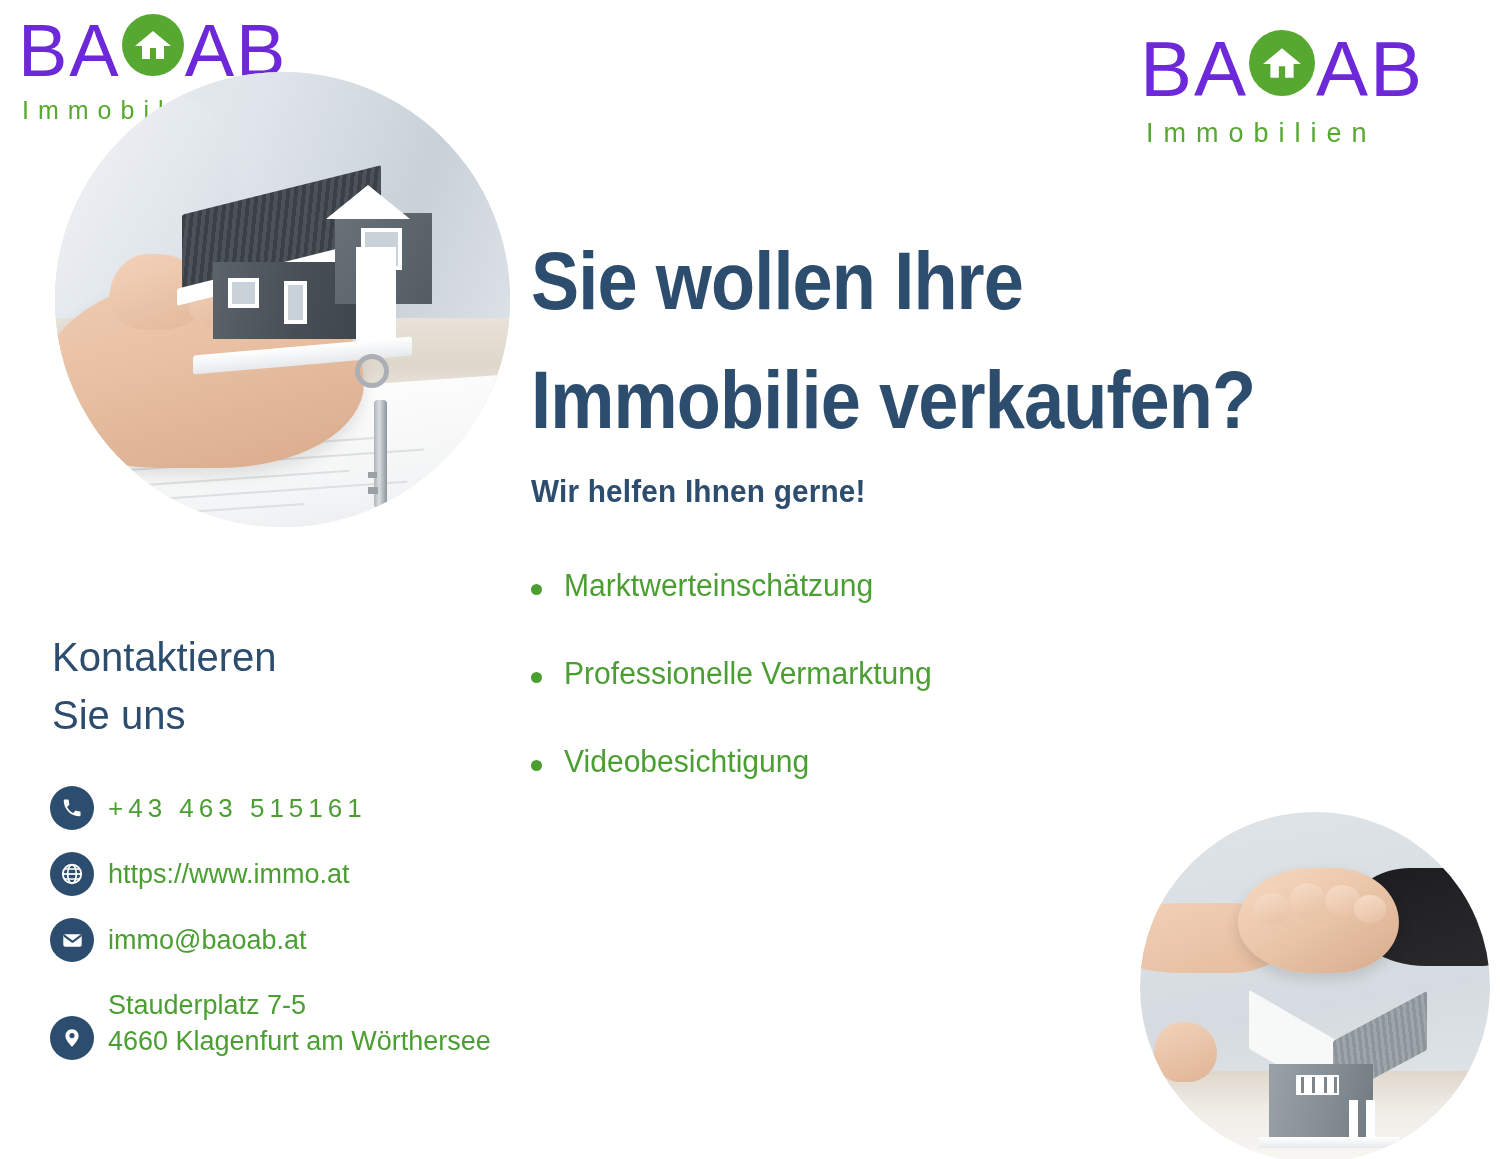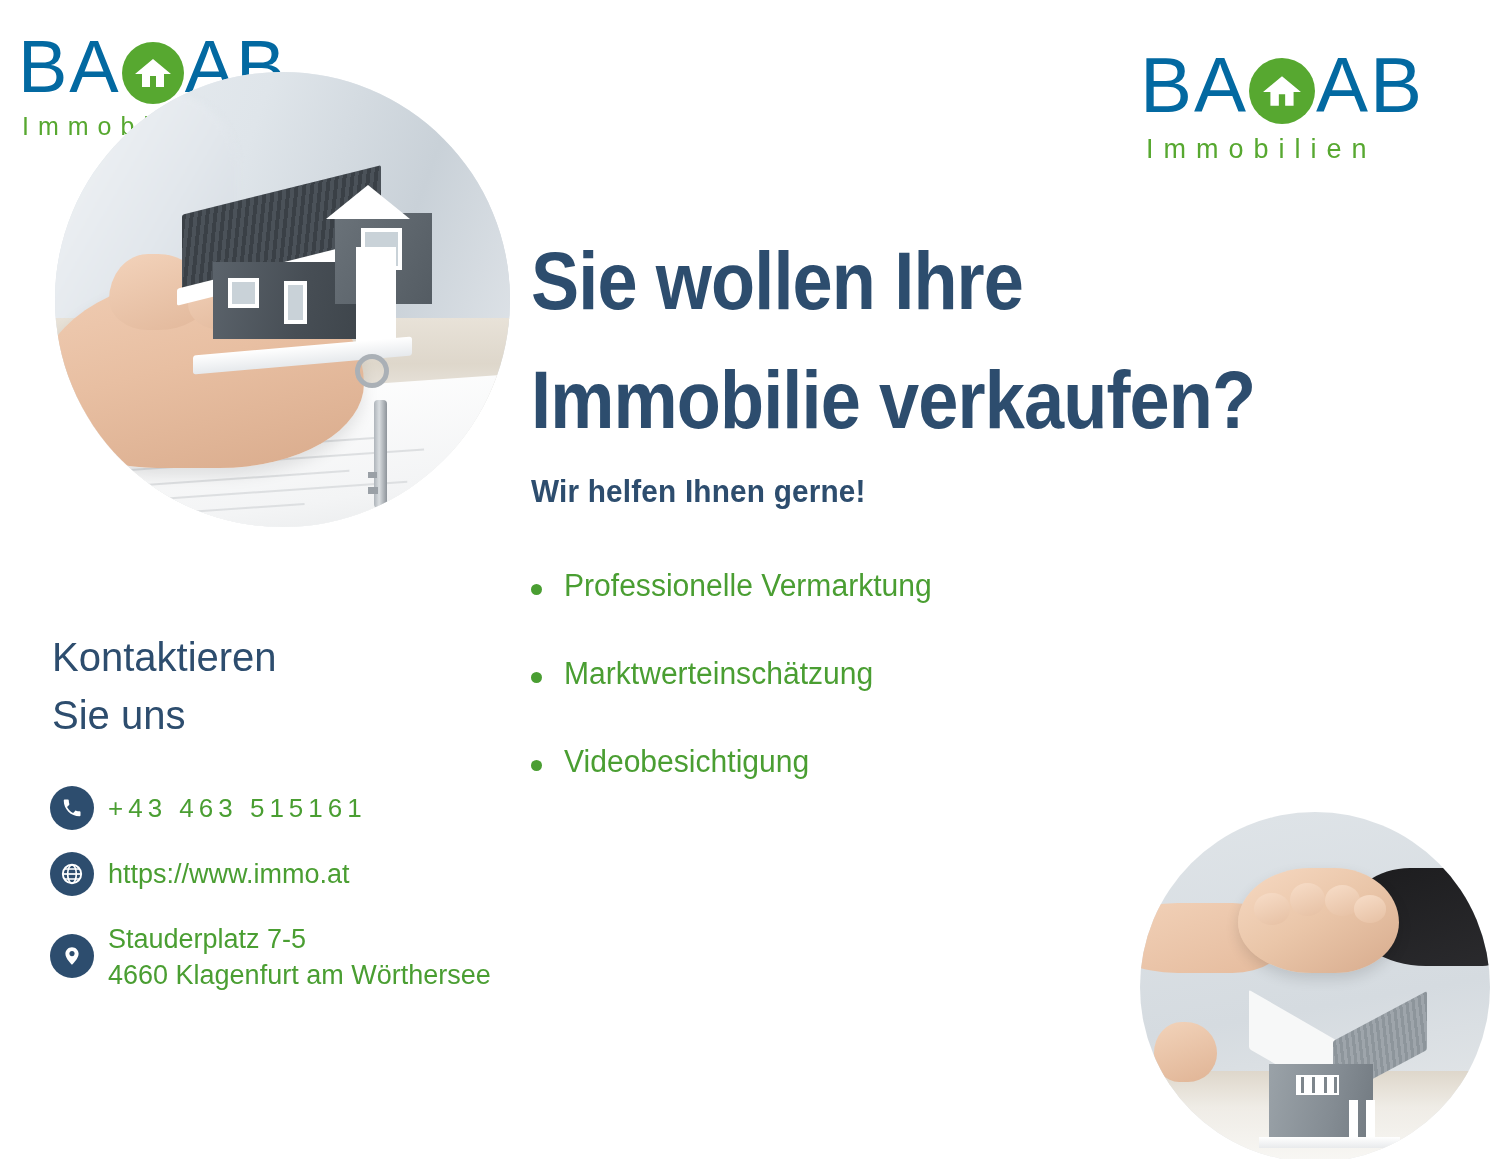--- a/index.html
+++ b/index.html
@@ -10,23 +10,23 @@
     font-family:"Liberation Sans", sans-serif;
     background:#ffffff;
   }
 
   
   .logo { position:absolute; display:flex; flex-direction:column; align-items:flex-start; }
   .logo-top { left:18px; top:14px; }
   .logo-right { left:1140px; top:30px; }
 
   .logo-word {
-    display:flex; align-items:flex-end;
+    display:flex; align-items:flex-start;
     font-weight:400; letter-spacing:2px;
-    color:#0369a1; line-height:1;margin-top:16px;
+    color:#6d28d9; line-height:1;
   }
   .logo-top .logo-word { font-size:74px; }
   .logo-right .logo-word { font-size:78px; }
 
   .logo-letters { font-family:"Liberation Sans", sans-serif; font-weight:400; }
 
   .logo-mark {
     position:relative; border-radius:50%;
     background:#57a830; display:inline-block;
     margin:0 1px;
@@ -250,21 +250,21 @@
 
   
   .contact-title {
     position:absolute; left:52px; top:628px;
     color:#2d4d6e; font-weight:400; font-size:40px; line-height:1.45;
     width:400px;
   }
   .contact-title span { display:block; }
 
   .contact-list { position:absolute; left:50px; top:786px; width:560px; }
-  .contact-row { display:flex; align-items:center; margin-bottom:22px; }
+  .contact-row { display:flex; align-items:flex-end; margin-bottom:22px; }
   .contact-ico {
     width:44px; height:44px; border-radius:50%;
     background:#2d4d6e; flex:0 0 auto;
     display:flex; align-items:center; justify-content:center;
     margin-right:14px;
   }
   .contact-ico svg { display:block; }
   .contact-val {
     color:#4a9e32; font-size:27px; line-height:44px; white-space:nowrap;
   }
@@ -375,25 +375,25 @@
 <div class="headline">
   <span class="hl-line">Sie wollen Ihre</span>
   <span class="hl-line">Immobilie verkaufen?</span>
 </div>
 
 <div class="subhead">Wir helfen Ihnen gerne!</div>
 
 <div class="bullets">
   <div class="bullet-row">
     <span class="bullet-dot"></span>
-    <span class="bullet-text">Professionelle Vermarktung</span>
+    <span class="bullet-text">Marktwerteinschätzung</span>
   </div>
   <div class="bullet-row">
     <span class="bullet-dot"></span>
-    <span class="bullet-text">Marktwerteinschätzung</span>
+    <span class="bullet-text">Professionelle Vermarktung</span>
   </div>
   <div class="bullet-row">
     <span class="bullet-dot"></span>
     <span class="bullet-text">Videobesichtigung</span>
   </div>
 </div>
 
 <div class="contact-title">
   <span>Kontaktieren</span>
   <span>Sie uns</span>
@@ -416,20 +416,29 @@
         <circle cx="12" cy="12" r="9.2" fill="none" stroke="#ffffff" stroke-width="1.9"></circle>
         <ellipse cx="12" cy="12" rx="4.3" ry="9.2" fill="none" stroke="#ffffff" stroke-width="1.7"></ellipse>
         <line x1="2.8" y1="12" x2="21.2" y2="12" stroke="#ffffff" stroke-width="1.7"></line>
         <line x1="4.3" y1="7" x2="19.7" y2="7" stroke="#ffffff" stroke-width="1.5"></line>
         <line x1="4.3" y1="17" x2="19.7" y2="17" stroke="#ffffff" stroke-width="1.5"></line>
       </svg>
     </span>
     <span class="contact-val">https://www.immo.at</span>
   </div>
 
+  <div class="contact-row">
+    <span class="contact-ico">
+      <svg width="23" height="23" viewBox="0 0 24 24" aria-hidden="true">
+        <rect x="2.4" y="5.4" width="19.2" height="13.2" rx="2.2" fill="#ffffff"></rect>
+        <path d="M3.6 7.2 L12 13.4 L20.4 7.2" fill="none" stroke="#2d4d6e" stroke-width="2.1" stroke-linecap="round" stroke-linejoin="round"></path>
+      </svg>
+    </span>
+    <span class="contact-val">immo@baoab.at</span>
+  </div>
 
   <div class="contact-row">
     <span class="contact-ico">
       <svg width="22" height="22" viewBox="0 0 24 24" aria-hidden="true">
         <path d="M12 2.4c-4 0-7.2 3.2-7.2 7.2 0 5.4 7.2 12 7.2 12s7.2-6.6 7.2-12c0-4-3.2-7.2-7.2-7.2z" fill="#ffffff"></path>
         <circle cx="12" cy="9.4" r="2.8" fill="#2d4d6e"></circle>
       </svg>
     </span>
     <span class="contact-val addr">
       <span>Stauderplatz 7-5</span>

